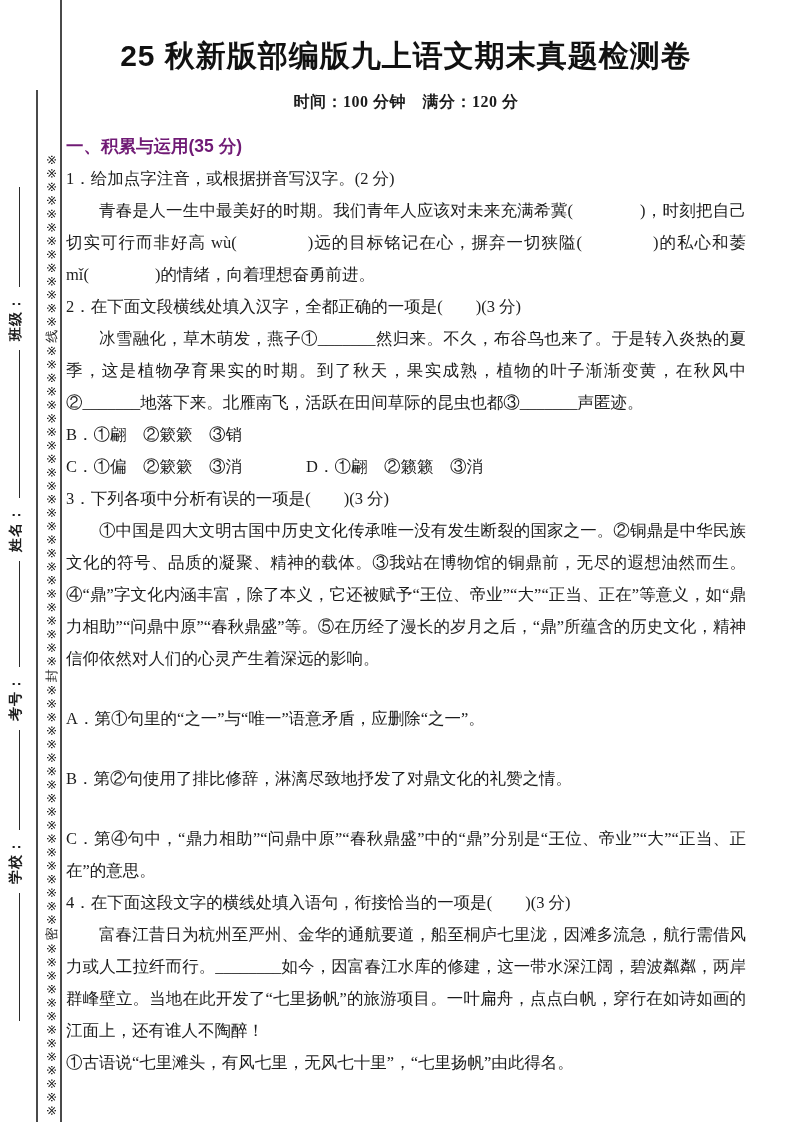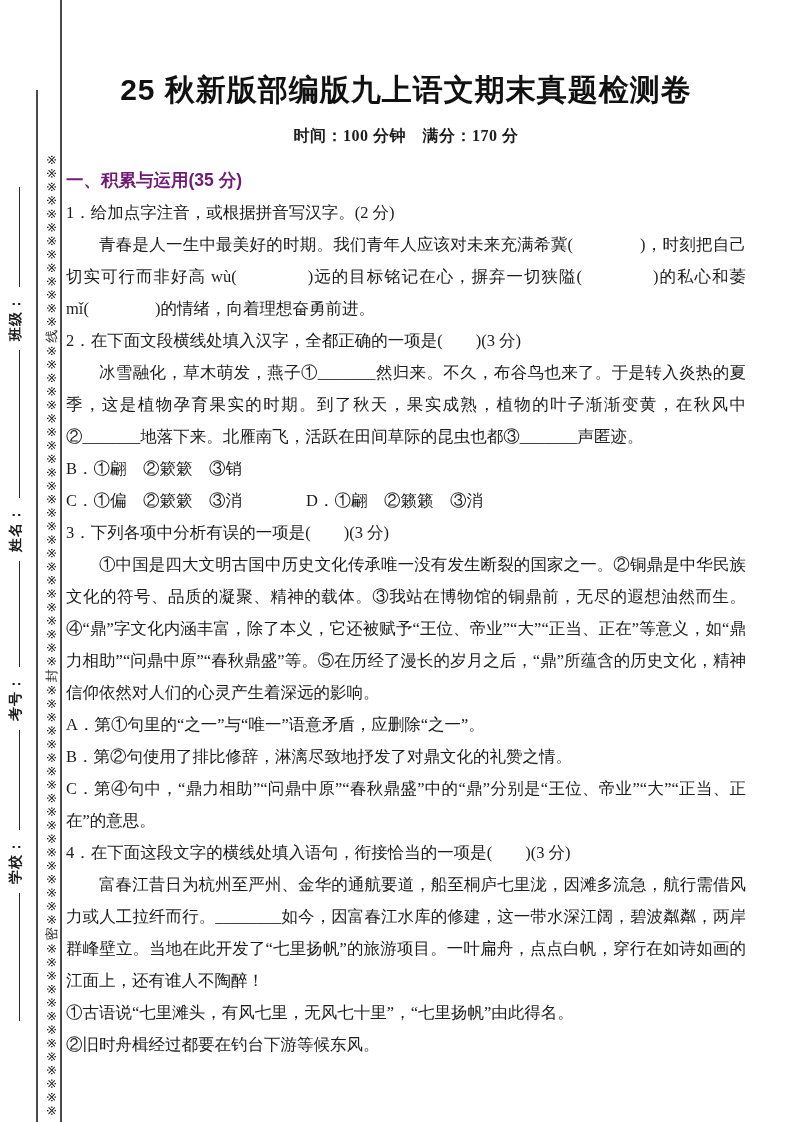--- a/index.html
+++ b/index.html
@@ -19,52 +19,52 @@
   }
   .labels-strip .blank{display:inline-block;height:14px;border-bottom:1.5px solid #2b2b2b;margin:0 9px;vertical-align:baseline;}
   .bw1{width:128px;} .bw2{width:100px;} .bw3{width:106px;} .bw4{width:148px;} .bw5{width:100px;}
   .seal-strip{
     position:absolute;left:43px;top:1116px;width:1112px;height:18px;line-height:18px;
     transform:rotate(-90deg);transform-origin:0 0;
     font-size:13px;letter-spacing:2.6px;white-space:nowrap;color:#222;
     font-family:"DejaVu Sans","Liberation Sans",sans-serif;
   }
   
-  .content{position:absolute;left:66px;top:0;width:680px;padding-top:68px;}
+  .content{position:absolute;left:66px;top:0;width:680px;padding-top:34px;}
   .title{
     margin:0;text-align:center;font-family:"Liberation Sans","DejaVu Sans",sans-serif;
     font-weight:700;font-size:30px;line-height:44px;letter-spacing:1px;color:#111;
   }
   .meta{
     margin-top:9px;text-align:center;font-weight:bold;font-size:16px;line-height:30px;letter-spacing:.5px;
   }
   .section-heading{
     margin:13px 0 0 0;font-family:"Liberation Sans","DejaVu Sans",sans-serif;
     font-weight:700;font-size:17.5px;line-height:33px;color:#701a75;
   }
   .line{font-size:16.5px;line-height:32px;margin:0;}
   .passage{text-indent:2em;text-align:justify;}
   .opt-row{display:flex;}
   .opt-cell{display:inline-block;width:240px;flex:0 0 240px;}
-  .q3opt{text-align:justify;}
+  .q3opt{text-align:justify;margin-top:28px;}
 </style>
 </head>
 <body>
 
 <div>
 
   <div class="labels-strip"><span class="blank bw1"></span><span>学校：</span><span class="blank bw2"></span><span>考号：</span><span class="blank bw3"></span><span>姓名：</span><span class="blank bw4"></span><span>班级：</span><span class="blank bw5"></span></div>
 
   <div class="rule rule-left"></div>
   <div class="seal-strip">※※※※※※※※※※※※※密※※※※※※※※※※※※※※※※※※封※※※※※※※※※※※※※※※※※※※※※※※※线※※※※※※※※※※※※※</div>
   <div class="rule rule-right"></div>
 
   <div class="content">
     <h1 class="title">25 秋新版部编版九上语文期末真题检测卷</h1>
-    <div class="meta">时间：100 分钟　满分：170 分</div>
+    <div class="meta">时间：100 分钟　满分：120 分</div>
 
     <h2 class="section-heading">一、积累与运用(35 分)</h2>
 
     <p class="line">1．给加点字注音，或根据拼音写汉字。(2 分)</p>
     <p class="line passage">青春是人一生中最美好的时期。我们青年人应该对未来充满希冀(　　　　)，时刻把自己切实可行而非好高 wù(　　　　)远的目标铭记在心，摒弃一切狭隘(　　　　)的私心和萎 mǐ(　　　　)的情绪，向着理想奋勇前进。</p>
 
     <p class="line">2．在下面文段横线处填入汉字，全都正确的一项是(　　)(3 分)</p>
     <p class="line passage">冰雪融化，草木萌发，燕子①_______然归来。不久，布谷鸟也来了。于是转入炎热的夏季，这是植物孕育果实的时期。到了秋天，果实成熟，植物的叶子渐渐变黄，在秋风中②_______地落下来。北雁南飞，活跃在田间草际的昆虫也都③_______声匿迹。</p>
     <div class="line opt-row">
       <span>B．①翩　②簌簌　③销</span>
@@ -76,16 +76,15 @@
 
     <p class="line">3．下列各项中分析有误的一项是(　　)(3 分)</p>
     <p class="line passage">①中国是四大文明古国中历史文化传承唯一没有发生断裂的国家之一。②铜鼎是中华民族文化的符号、品质的凝聚、精神的载体。③我站在博物馆的铜鼎前，无尽的遐想油然而生。④“鼎”字文化内涵丰富，除了本义，它还被赋予“王位、帝业”“大”“正当、正在”等意义，如“鼎力相助”“问鼎中原”“春秋鼎盛”等。⑤在历经了漫长的岁月之后，“鼎”所蕴含的历史文化，精神信仰依然对人们的心灵产生着深远的影响。</p>
     <p class="line q3opt">A．第①句里的“之一”与“唯一”语意矛盾，应删除“之一”。</p>
     <p class="line q3opt">B．第②句使用了排比修辞，淋漓尽致地抒发了对鼎文化的礼赞之情。</p>
     <p class="line q3opt">C．第④句中，“鼎力相助”“问鼎中原”“春秋鼎盛”中的“鼎”分别是“王位、帝业”“大”“正当、正在”的意思。</p>
 
     <p class="line">4．在下面这段文字的横线处填入语句，衔接恰当的一项是(　　)(3 分)</p>
     <p class="line passage">富春江昔日为杭州至严州、金华的通航要道，船至桐庐七里泷，因滩多流急，航行需借风力或人工拉纤而行。________如今，因富春江水库的修建，这一带水深江阔，碧波粼粼，两岸群峰壁立。当地在此开发了“七里扬帆”的旅游项目。一叶扁舟，点点白帆，穿行在如诗如画的江面上，还有谁人不陶醉！</p>
     <p class="line">①古语说“七里滩头，有风七里，无风七十里”，“七里扬帆”由此得名。</p>
-    <p class="line">②旧时舟楫经过都要在钓台下游等候东风。</p>
   </div>
 
 </div>
 
 </body></html>

